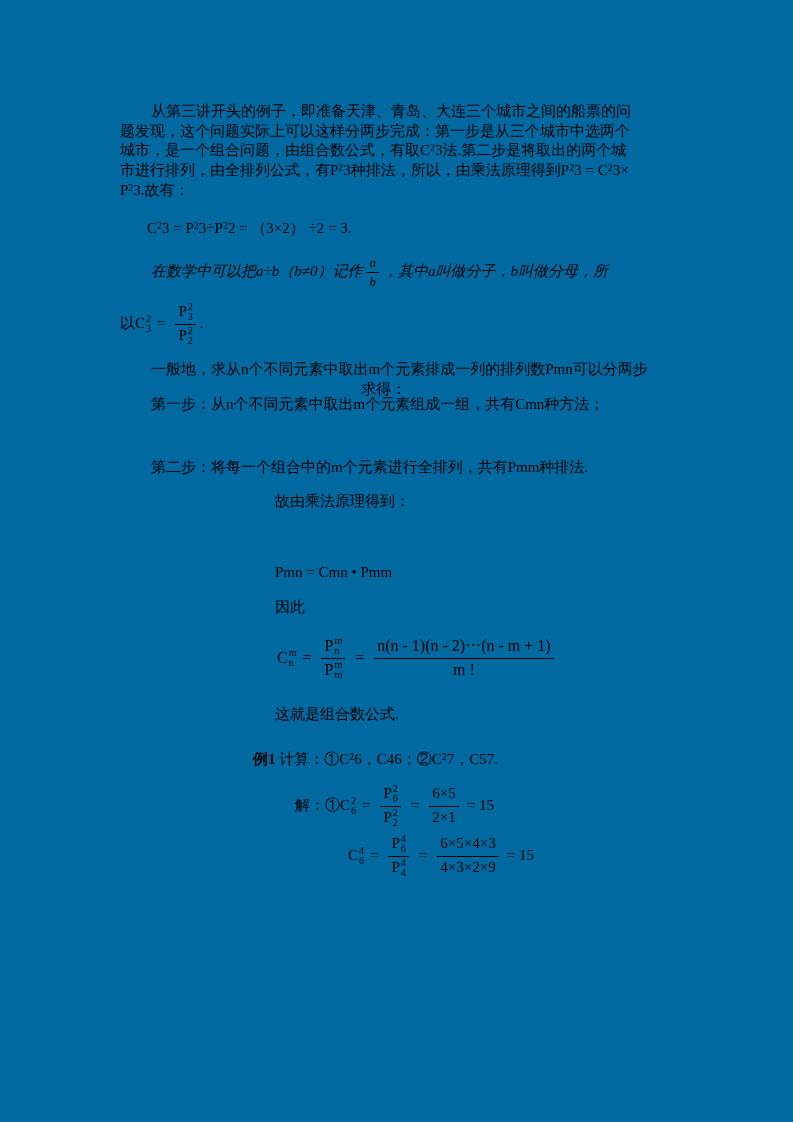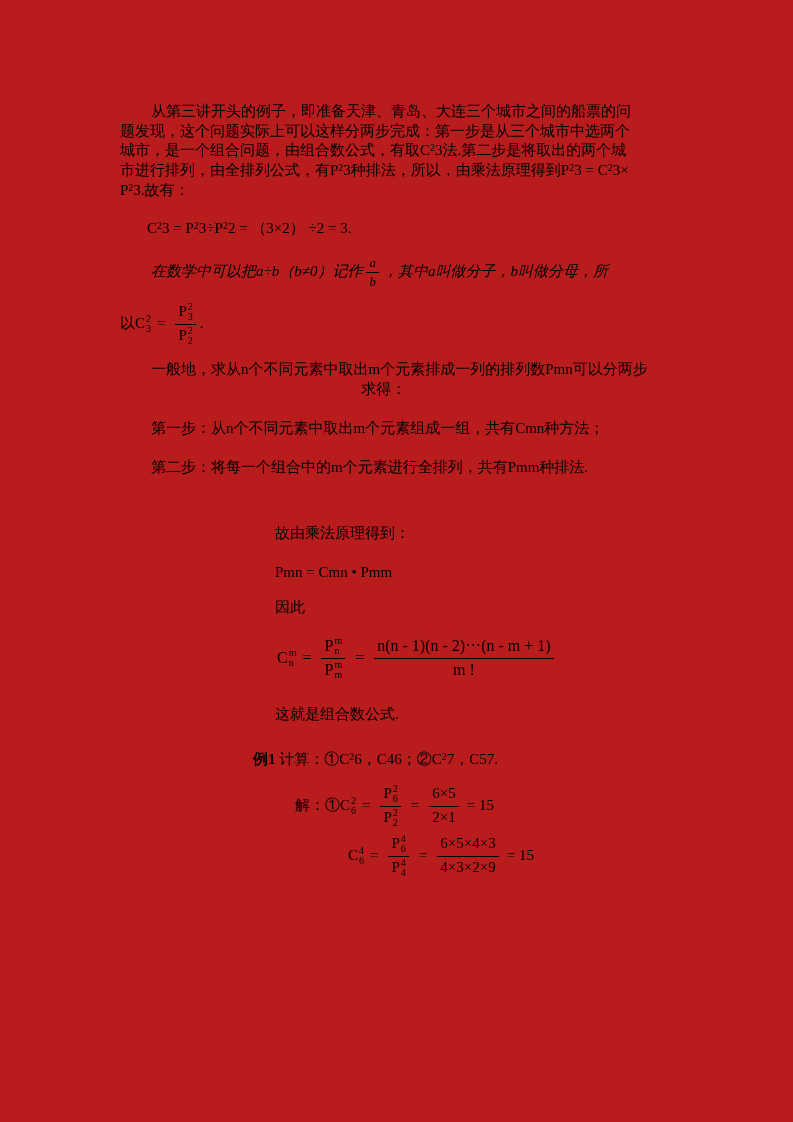--- a/index.html
+++ b/index.html
@@ -1,17 +1,17 @@
 <!DOCTYPE html>
 <html><head>
 <meta charset="utf-8">
 <style>
   html,body{margin:0;padding:0;background:#fff;}
   .page{
-    position:relative;width:793px;height:1122px;background:#b91c1c;color:#000;
+    position:relative;width:793px;height:1122px;background:#0369a1;color:#000;
     font-family:"Liberation Serif","DejaVu Serif",serif;
     font-size:15px;overflow:hidden;
   }
   .block{position:absolute;line-height:19.7px;}
   .line{display:block;white-space:nowrap;}
   .indent{padding-left:31px;}
   .b{font-weight:bold;}
   .sup{font-size:10px;vertical-align:4px;line-height:0;}
   .row{display:flex;align-items:center;white-space:nowrap;}
   
@@ -78,25 +78,25 @@
       </span>
     </span>
     <span>.</span>
   </div>
 
   <div class="block" style="left:120px;top:360px;text-align:center;">
       <div class="line indent"><span>一般地，求从n个不同元素中取出m个元素排成一列的排列数Pmn可以分两步</span></div>
       <div class="line"><span>求得：</span></div>
     </div>
 
-  <div class="block indent" style="left:120px;top:419px;"><span>第一步：从n个不同元素中取出m个元素组成一组，共有Cmn种方法；</span></div>
+  <div class="block indent" style="left:120px;top:395px;"><span>第一步：从n个不同元素中取出m个元素组成一组，共有Cmn种方法；</span></div>
 
   <div class="block indent" style="left:120px;top:458px;"><span>第二步：将每一个组合中的m个元素进行全排列，共有Pmm种排法.</span></div>
 
-  <div class="block" style="left:275px;top:524px;">故由乘法原理得到：</div>
+  <div class="block" style="left:275px;top:492px;">故由乘法原理得到：</div>
 
   <div class="block" style="left:275px;top:563px;">Pmn = Cmn • Pmm</div>
 
   <div class="block" style="left:275px;top:598px;">因此</div>
 
   <div class="block row math formula-row" style="left:277px;top:636px;">
     <span class="sstok">
       <span>C</span>
       <span class="ss">
           <span>m</span>

